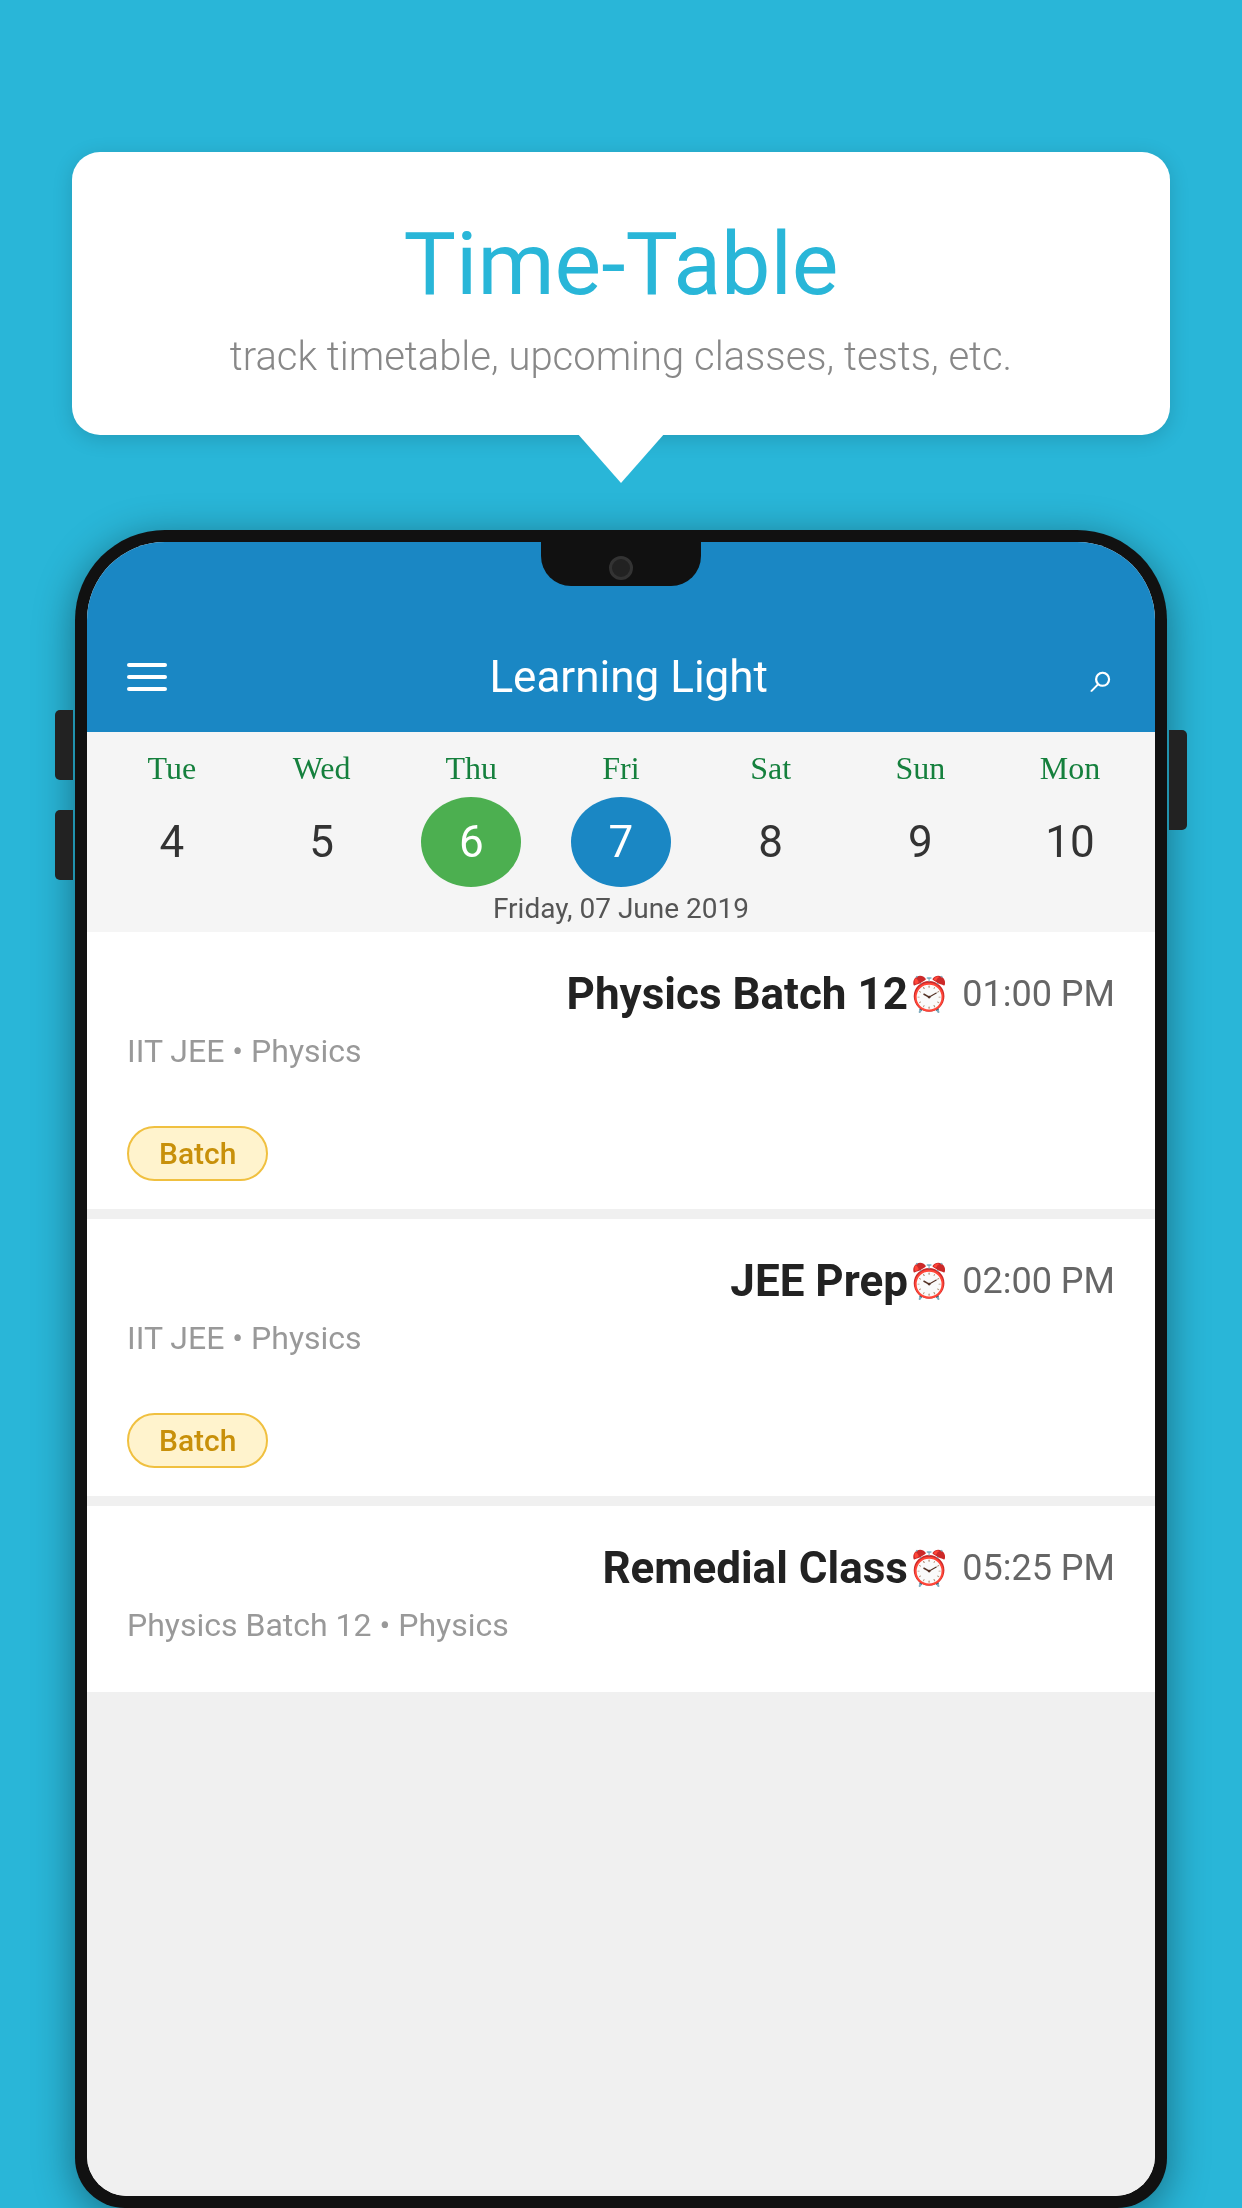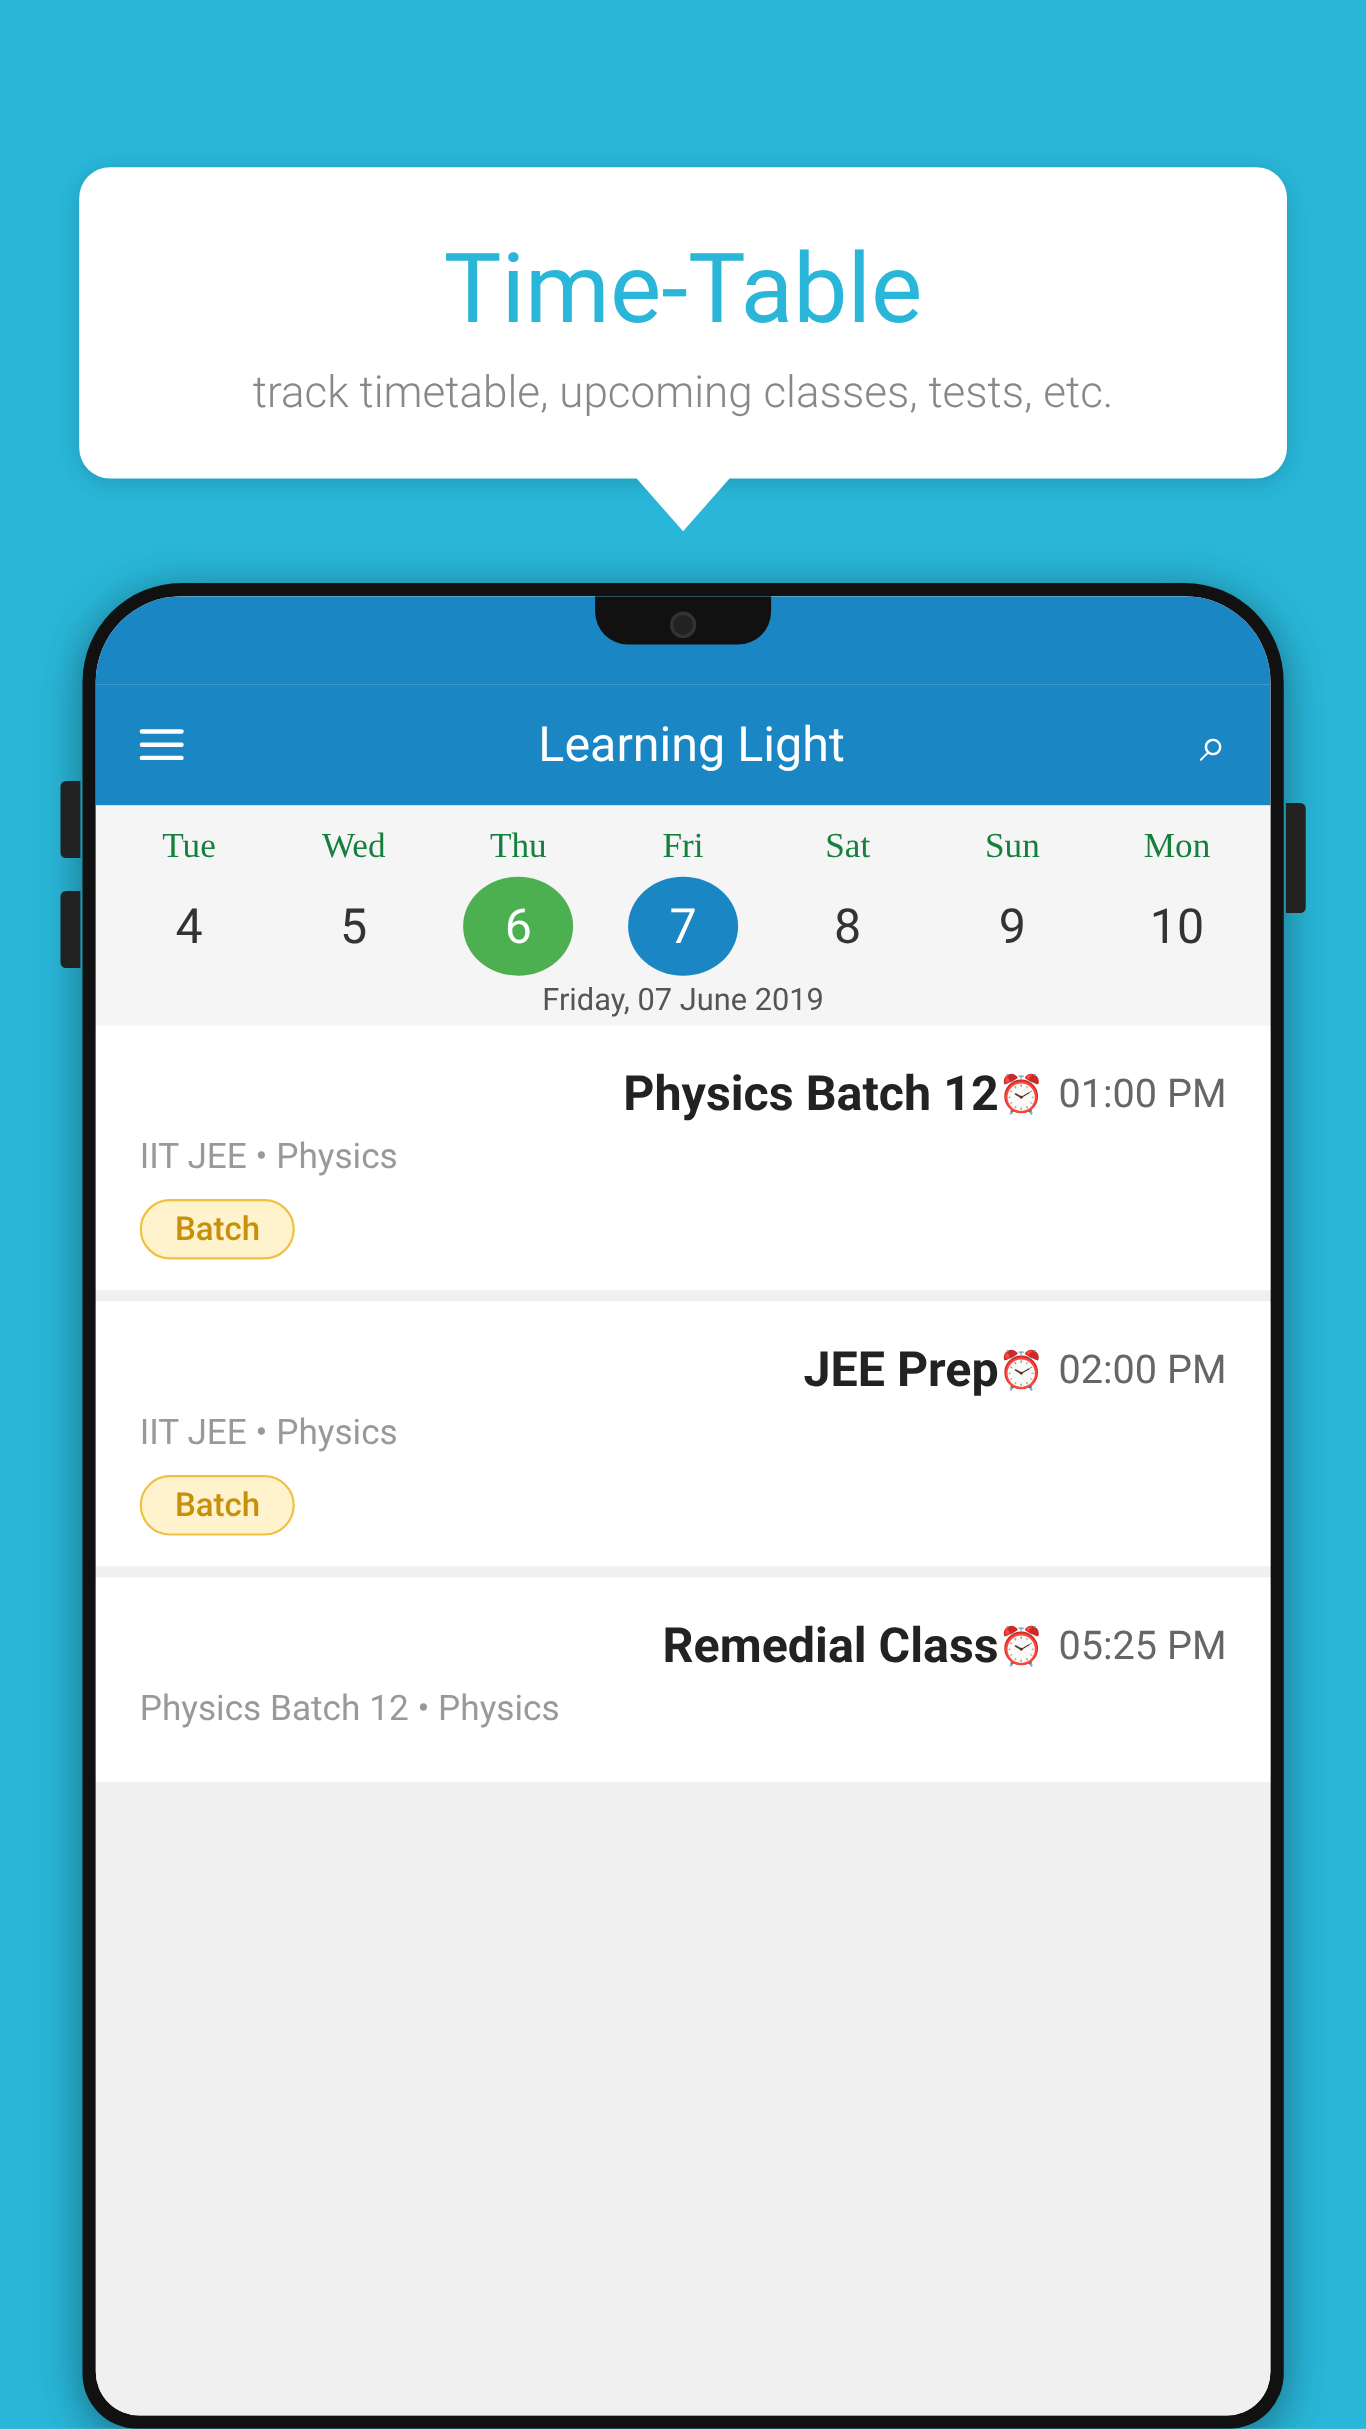--- a/index.html
+++ b/index.html
@@ -338,20 +338,21 @@
 
     .batch-badge {
       display: inline-block;
       background: #fff3cd;
       color: #c8900a;
       border: 2px solid #f0c040;
       border-radius: 30px;
       padding: 8px 30px;
       font-size: 30px;
       font-weight: 500;
+      margin-top: 36px;
     }
 
     
     .phone-side-buttons {
       position: absolute;
       right: -20px;
       top: 200px;
       width: 18px;
       background: #222;
       height: 100px;

